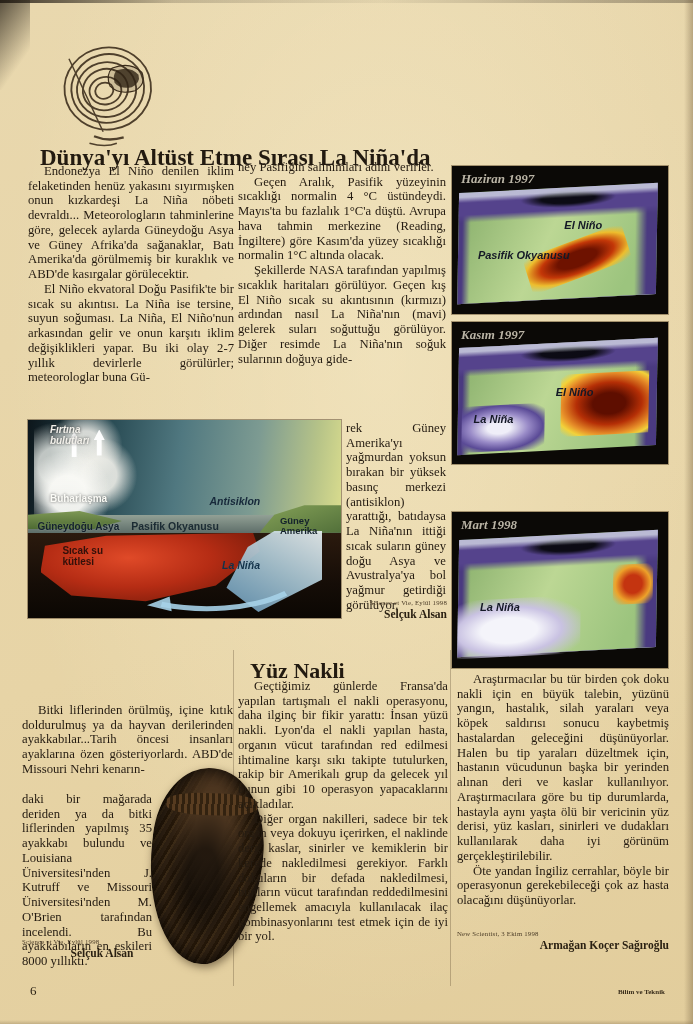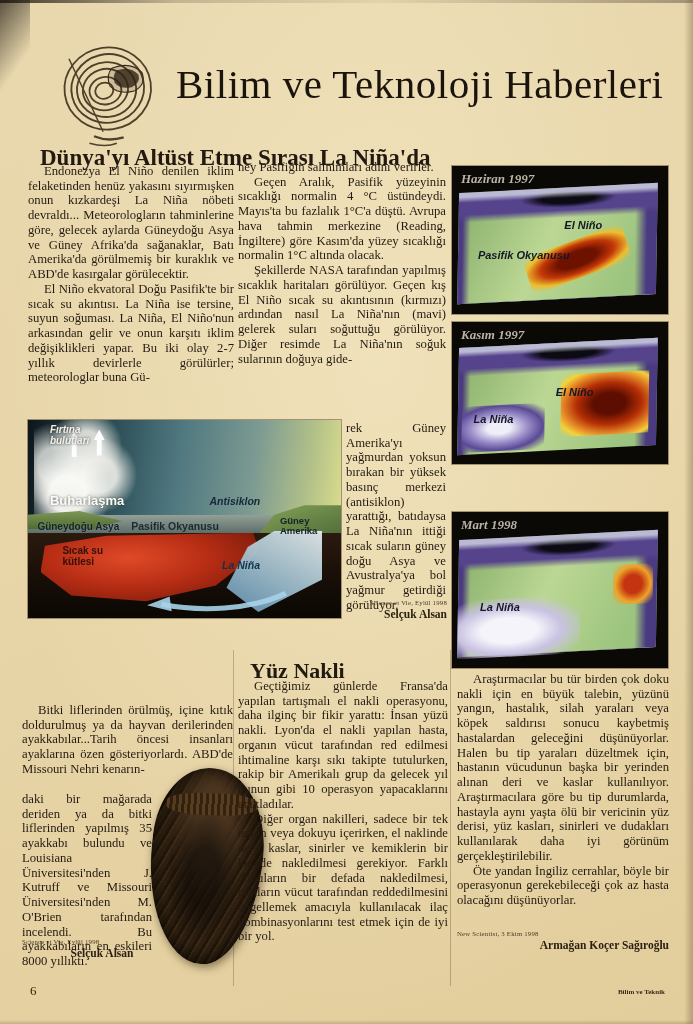--- a/index.html
+++ b/index.html
@@ -68,21 +68,21 @@
     background:linear-gradient(180deg,#2b1a0e 0%,#150d07 60%,#0b0703 100%); }
   .d-warm { position:absolute; left:4%; top:57%; width:70%; height:36%;
     background:radial-gradient(ellipse at 40% 35%, #e04a28 0%, #b52c14 45%, #7e1d0b 80%);
     clip-path:polygon(2% 18%,30% 4%,97% 0%,100% 26%,80% 74%,48% 96%,14% 88%,0 55%); }
   .d-cold { position:absolute; right:6%; top:56%; width:34%; height:41%;
     background:linear-gradient(210deg,#e8f0f2,#a8c6d4 45%,#7fa9c2 75%,#5f8cae);
     clip-path:polygon(55% 0,100% 0,100% 60%,40% 100%,10% 70%,30% 20%); opacity:.92; }
   .d-current { position:absolute; left:38%; top:85%; width:46%; height:13%; }
   .d-label { position:absolute; font-weight:bold; }
   .dl-storm { left:7%; top:2%; width:66px; font-size:10px; font-style:italic; color:#f2f0ea; line-height:1.1; text-shadow:0 0 3px rgba(0,0,0,.7); }
-  .dl-evap { left:7%; top:37%; font-size:13px; color:#fbfbf6; text-shadow:0 0 3px rgba(0,0,0,.6); }
+  .dl-evap { left:7%; top:37%; font-size:10px; color:#fbfbf6; text-shadow:0 0 3px rgba(0,0,0,.6); }
   .dl-anti { left:58%; top:38%; font-size:10.5px; font-style:italic; color:#16283a; }
   .dl-sea-asia { left:3%; top:51%; font-size:10px; color:#13212d; text-shadow:0 0 2px rgba(255,255,255,.25); }
   .dl-pacific { left:33%; top:50.5%; font-size:10.5px; color:#1b2b33; }
   .dl-s-america { right:1%; top:48.5%; width:58px; font-size:9.5px; color:#14222c; line-height:1.1; }
   .dl-warm { left:11%; top:63%; width:58px; font-size:10px; color:#33100a; line-height:1.15; }
   .dl-lanina { left:62%; top:70%; font-size:10.5px; font-style:italic; color:#12324a; }
 
   
   .sat { position:absolute; left:452px; width:216px; background:#0b0906; overflow:hidden;
     box-shadow:0 0 0 1px rgba(90,70,40,.5); font-family:"Liberation Sans", sans-serif; }
@@ -165,21 +165,20 @@
       <ellipse cx="46" cy="47" rx="20" ry="18" transform="rotate(-18 46 47)"></ellipse>
       <ellipse cx="46" cy="48" rx="14" ry="12" transform="rotate(-9 46 48)"></ellipse>
       <ellipse cx="45" cy="48" rx="8" ry="7" transform="rotate(-20 45 48)"></ellipse>
       <path d="M14 20 L44 84" stroke-width="1.3"></path>
       <path d="M36 88 q12 5 26 1" stroke-width="2"></path>
       <path d="M32 94 q14 4 24 0" stroke-width="1.4"></path>
     </g>
     <path d="M52 28 q16 -6 26 4 q4 10 -6 16 q-14 4 -22 -4 q-4 -10 2 -16 Z" fill="#30231427" stroke="#3a2b1a" stroke-width="1"></path>
     <path d="M56 30 q12 -4 19 4 q2 7 -6 11 q-10 2 -15 -4 q-2 -7 2 -11 Z" fill="#302314" opacity=".8"></path>
   </svg>
-  <h1 class="journal-title">Bilim ve Teknoloji Haberleri</h1>
 
   <h2 class="headline h-lanina">Dünya'yı Altüst Etme Sırası La Niña'da</h2>
 
   <div class="col col-a1c1">
     <p class="para">Endonezya El Niño denilen iklim felaketinden henüz yakasını sıyırmışken onun kızkardeşi La Niña nöbeti devraldı... Meteorologların tahminlerine göre, gelecek aylarda Güneydoğu Asya ve Güney Afrika'da sağanaklar, Batı Amerika'da görülmemiş bir kuraklık ve ABD'de kasırgalar görülecektir.</p>
     <p class="para">El Niño ekvatoral Doğu Pasifik'te bir sıcak su akıntısı. La Niña ise tersine, suyun soğuması. La Niña, El Niño'nun arkasından gelir ve onun karşıtı iklim değişiklikleri yapar. Bu iki olay 2-7 yıllık devirlerle görülürler; meteorologlar buna Gü-</p>
   </div>
 
   <div class="col col-a1c2">
     <p class="para noindent">ney Pasifiğin salınımları adını verirler.</p>

